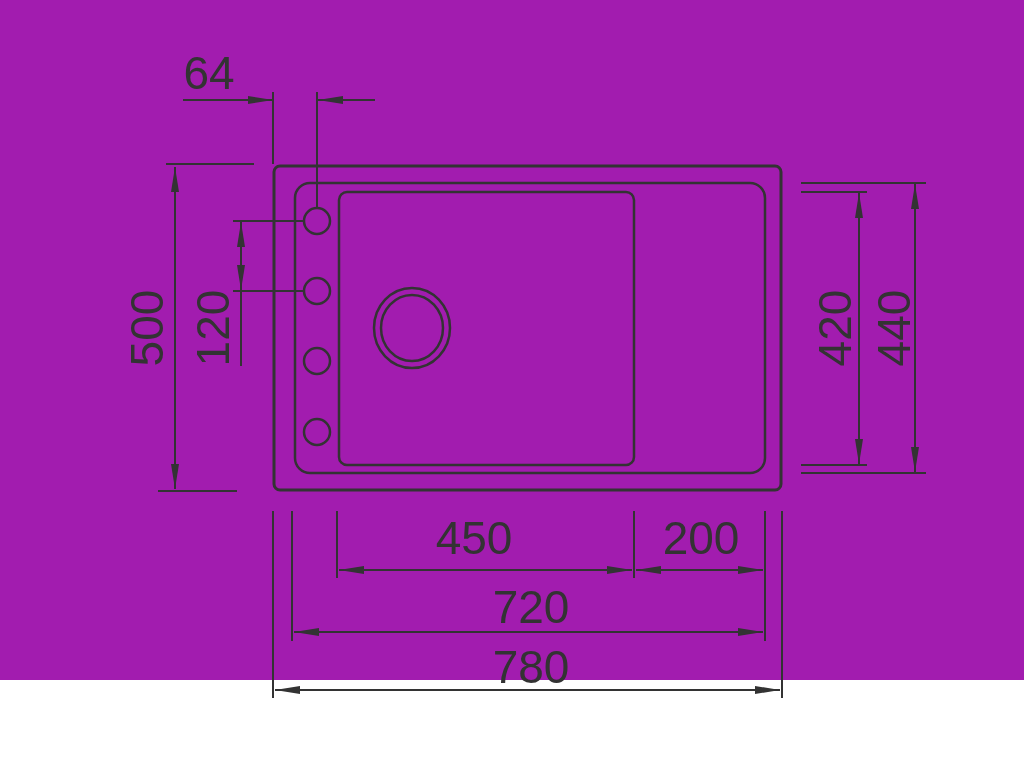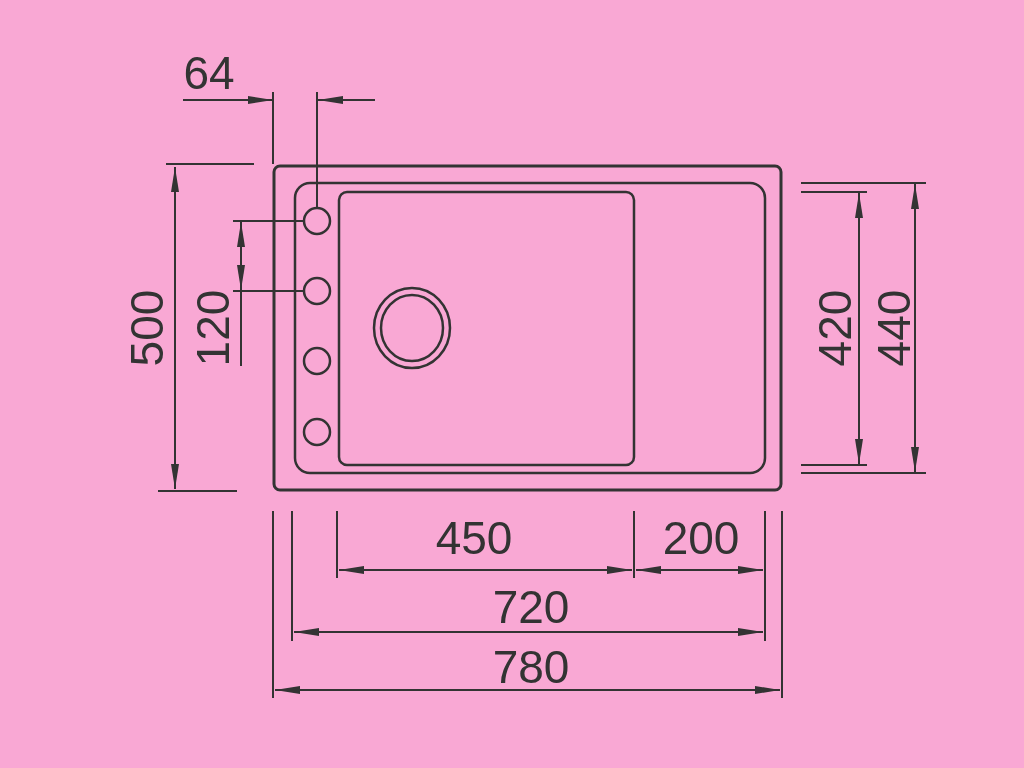--- a/index.html
+++ b/index.html
@@ -7,22 +7,22 @@
     padding: 0;
     width: 1024px;
     height: 768px;
     background: #ffffff;
     overflow: hidden;
     font-family: "Liberation Sans", sans-serif;
   }
   .stage {
     position: relative;
     width: 1024px;
-    height: 768px;
-    background: #f9a8d4;
+    height: 680px;
+    background: #a21caf;
   }
   svg { display: block; }
   .outline    { fill: none; stroke: #333333; }
   .dimline    { fill: none; stroke: #333333; stroke-width: 2; }
   .extline    { fill: none; stroke: #333333; stroke-width: 2; }
   .arrowhead  { fill: #333333; stroke: none; }
   .dim-label {
     font-family: "Liberation Sans", sans-serif;
     font-size: 46px;
     fill: #333333;

